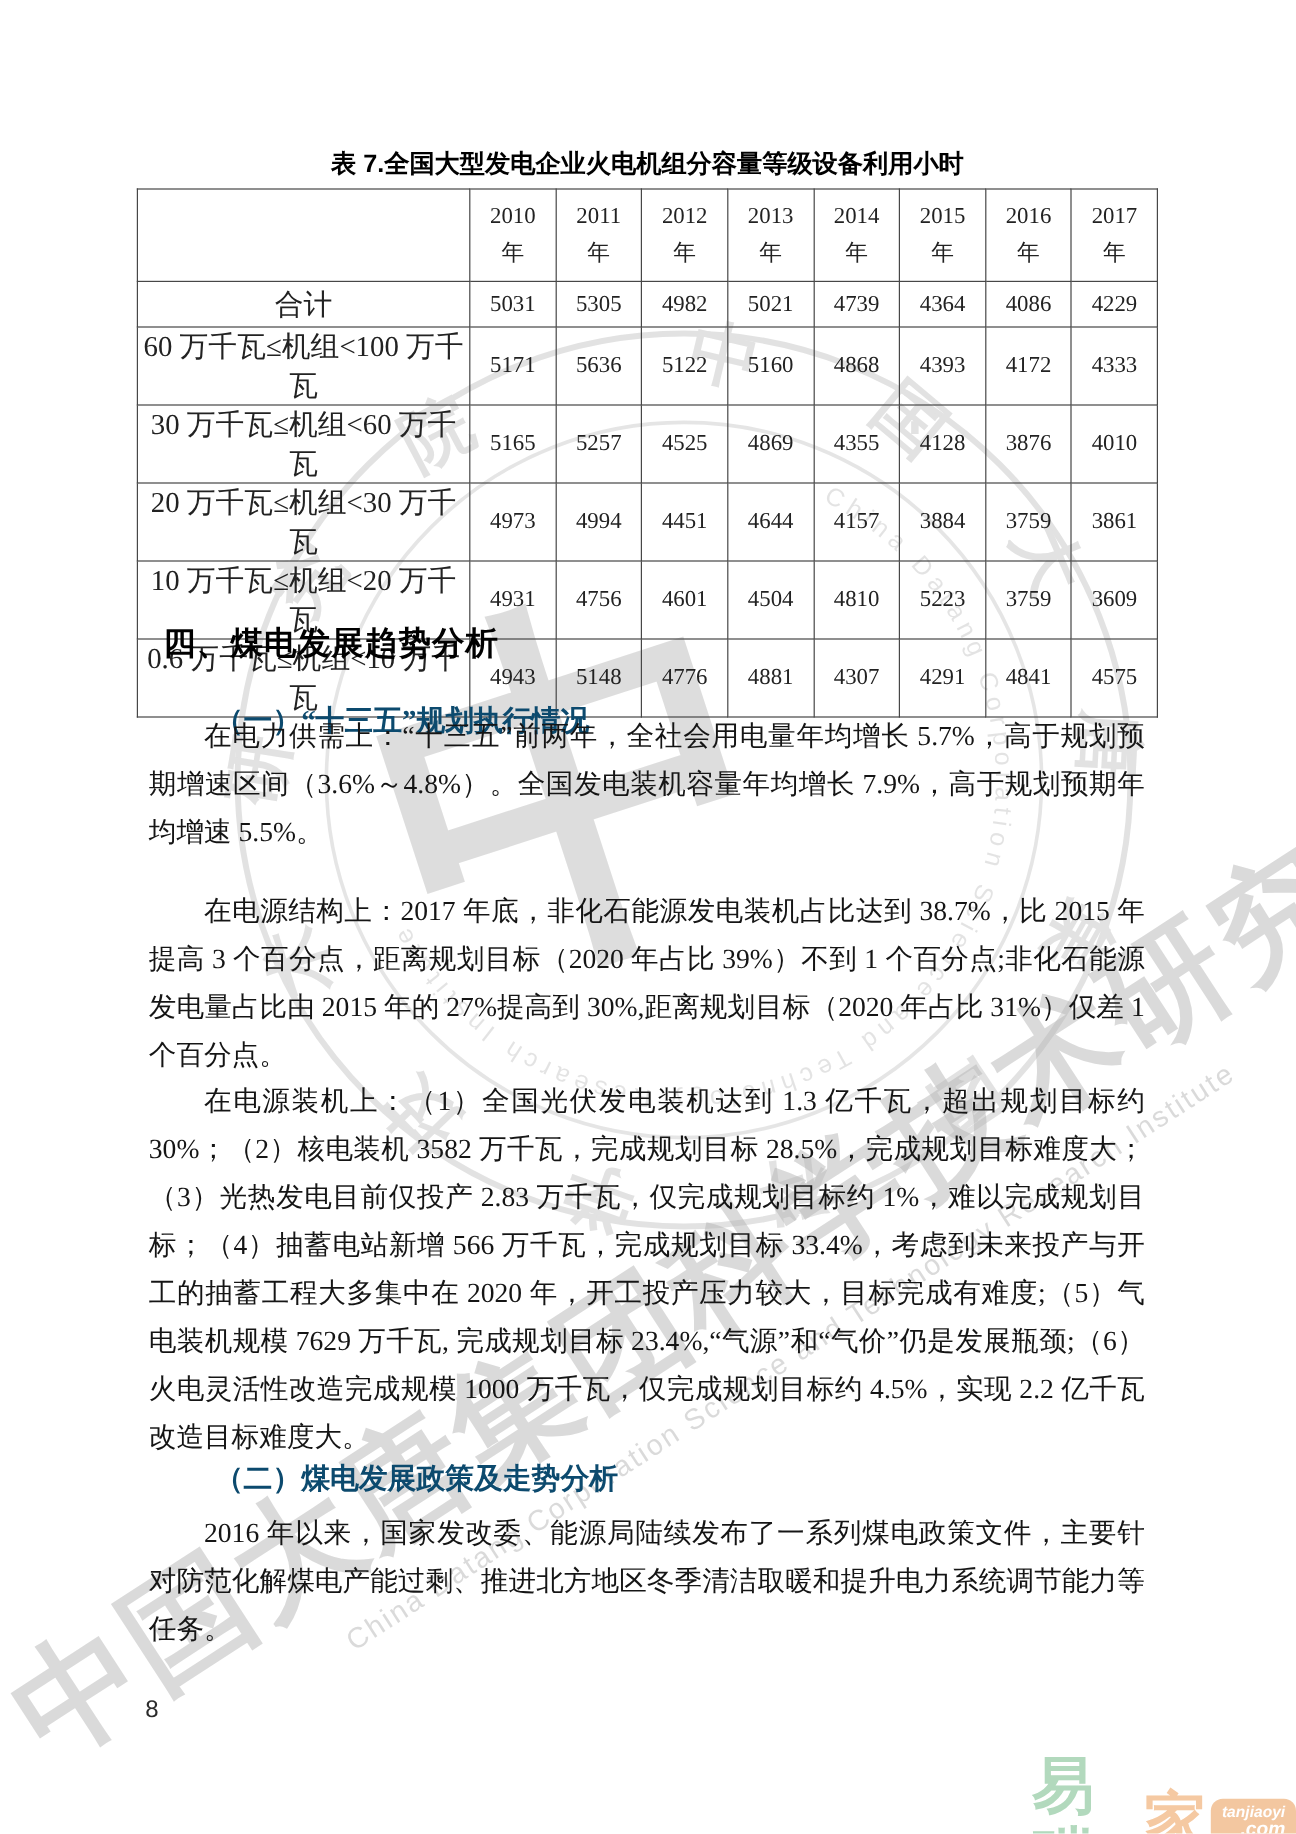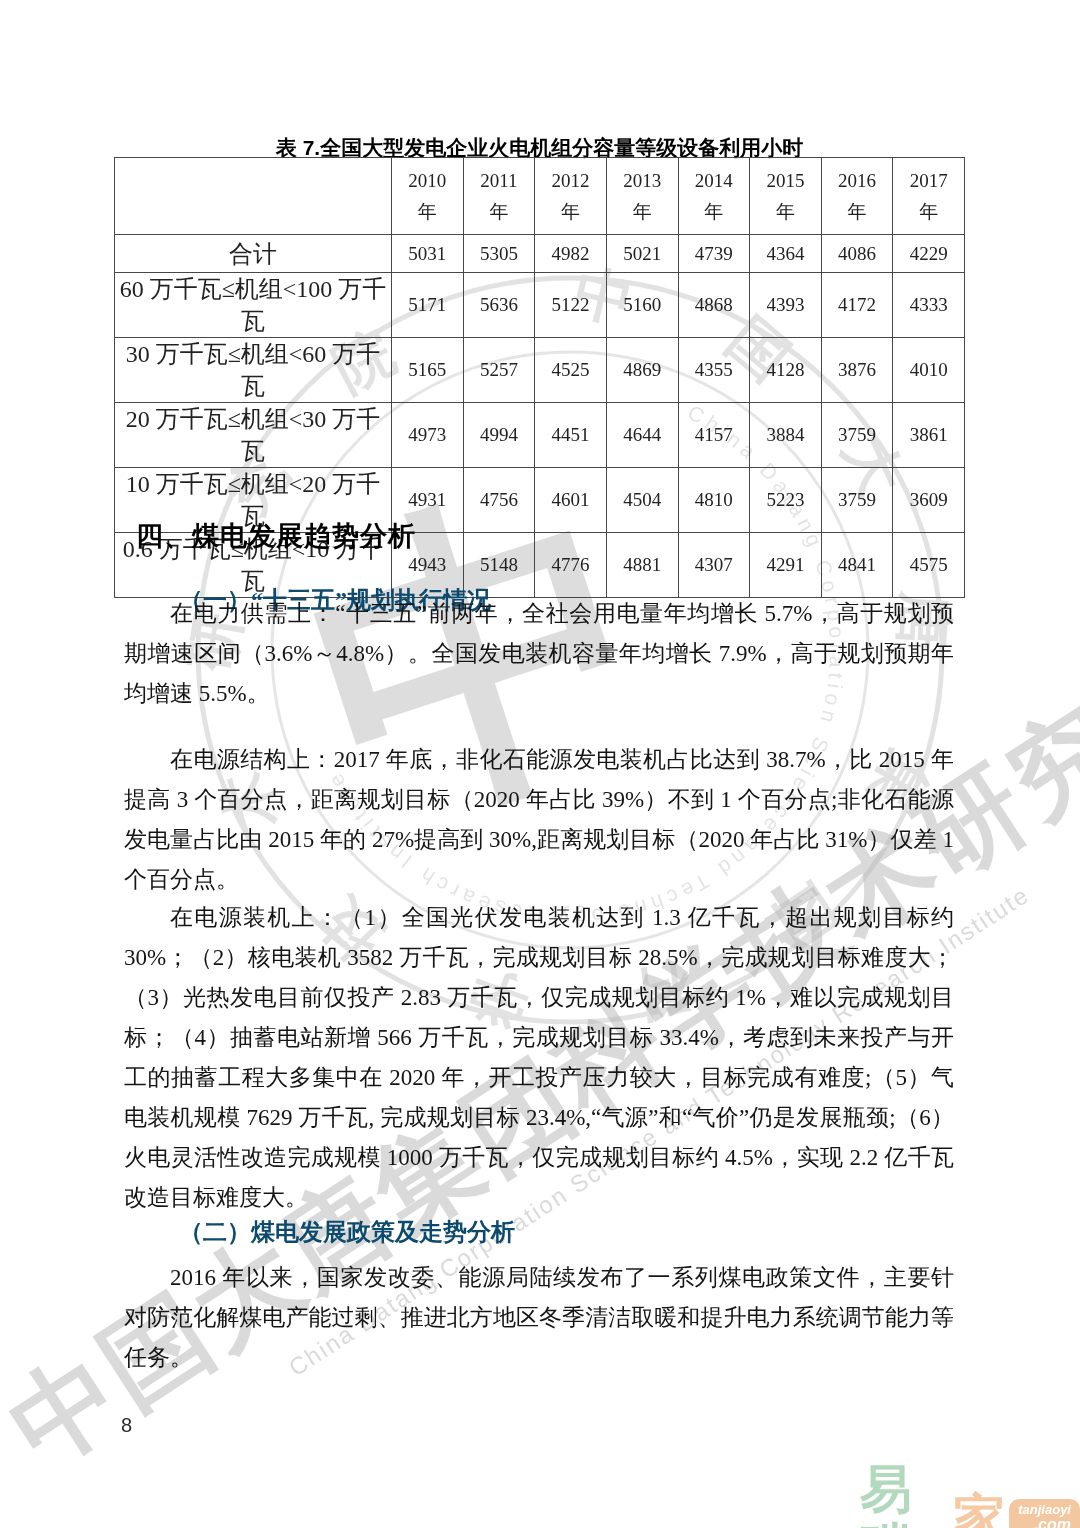--- a/index.html
+++ b/index.html
@@ -16,21 +16,21 @@
     transform:rotate(-33deg);transform-origin:center;text-align:center;
     color:rgba(178,178,178,0.48);
   }
   .wm-diag .wm-cn{font-size:104px;letter-spacing:4px;white-space:nowrap;font-weight:bold;}
   .wm-diag .wm-en{font-size:24px;letter-spacing:2px;margin-top:4px;white-space:nowrap;
     font-family:"Liberation Sans","DejaVu Sans",sans-serif;}
 
   
   .tbl-title{
     position:absolute;left:114px;top:122px;width:851px;text-align:center;z-index:2;
-    font-family:"Liberation Sans","DejaVu Sans",sans-serif;font-weight:bold;font-size:21px;color:#000;margin-top:12px;
+    font-family:"Liberation Sans","DejaVu Sans",sans-serif;font-weight:bold;font-size:21px;color:#000;
   }
   table.util{
     position:absolute;left:114px;top:157px;width:851px;z-index:2;
     border-collapse:collapse;table-layout:fixed;background:transparent;
   }
   table.util th,table.util td{
     border:1.6px solid #474747;text-align:center;vertical-align:middle;
     font-size:19px;color:#222;padding:0;
   }
   table.util thead th{height:76px;font-weight:normal;}

